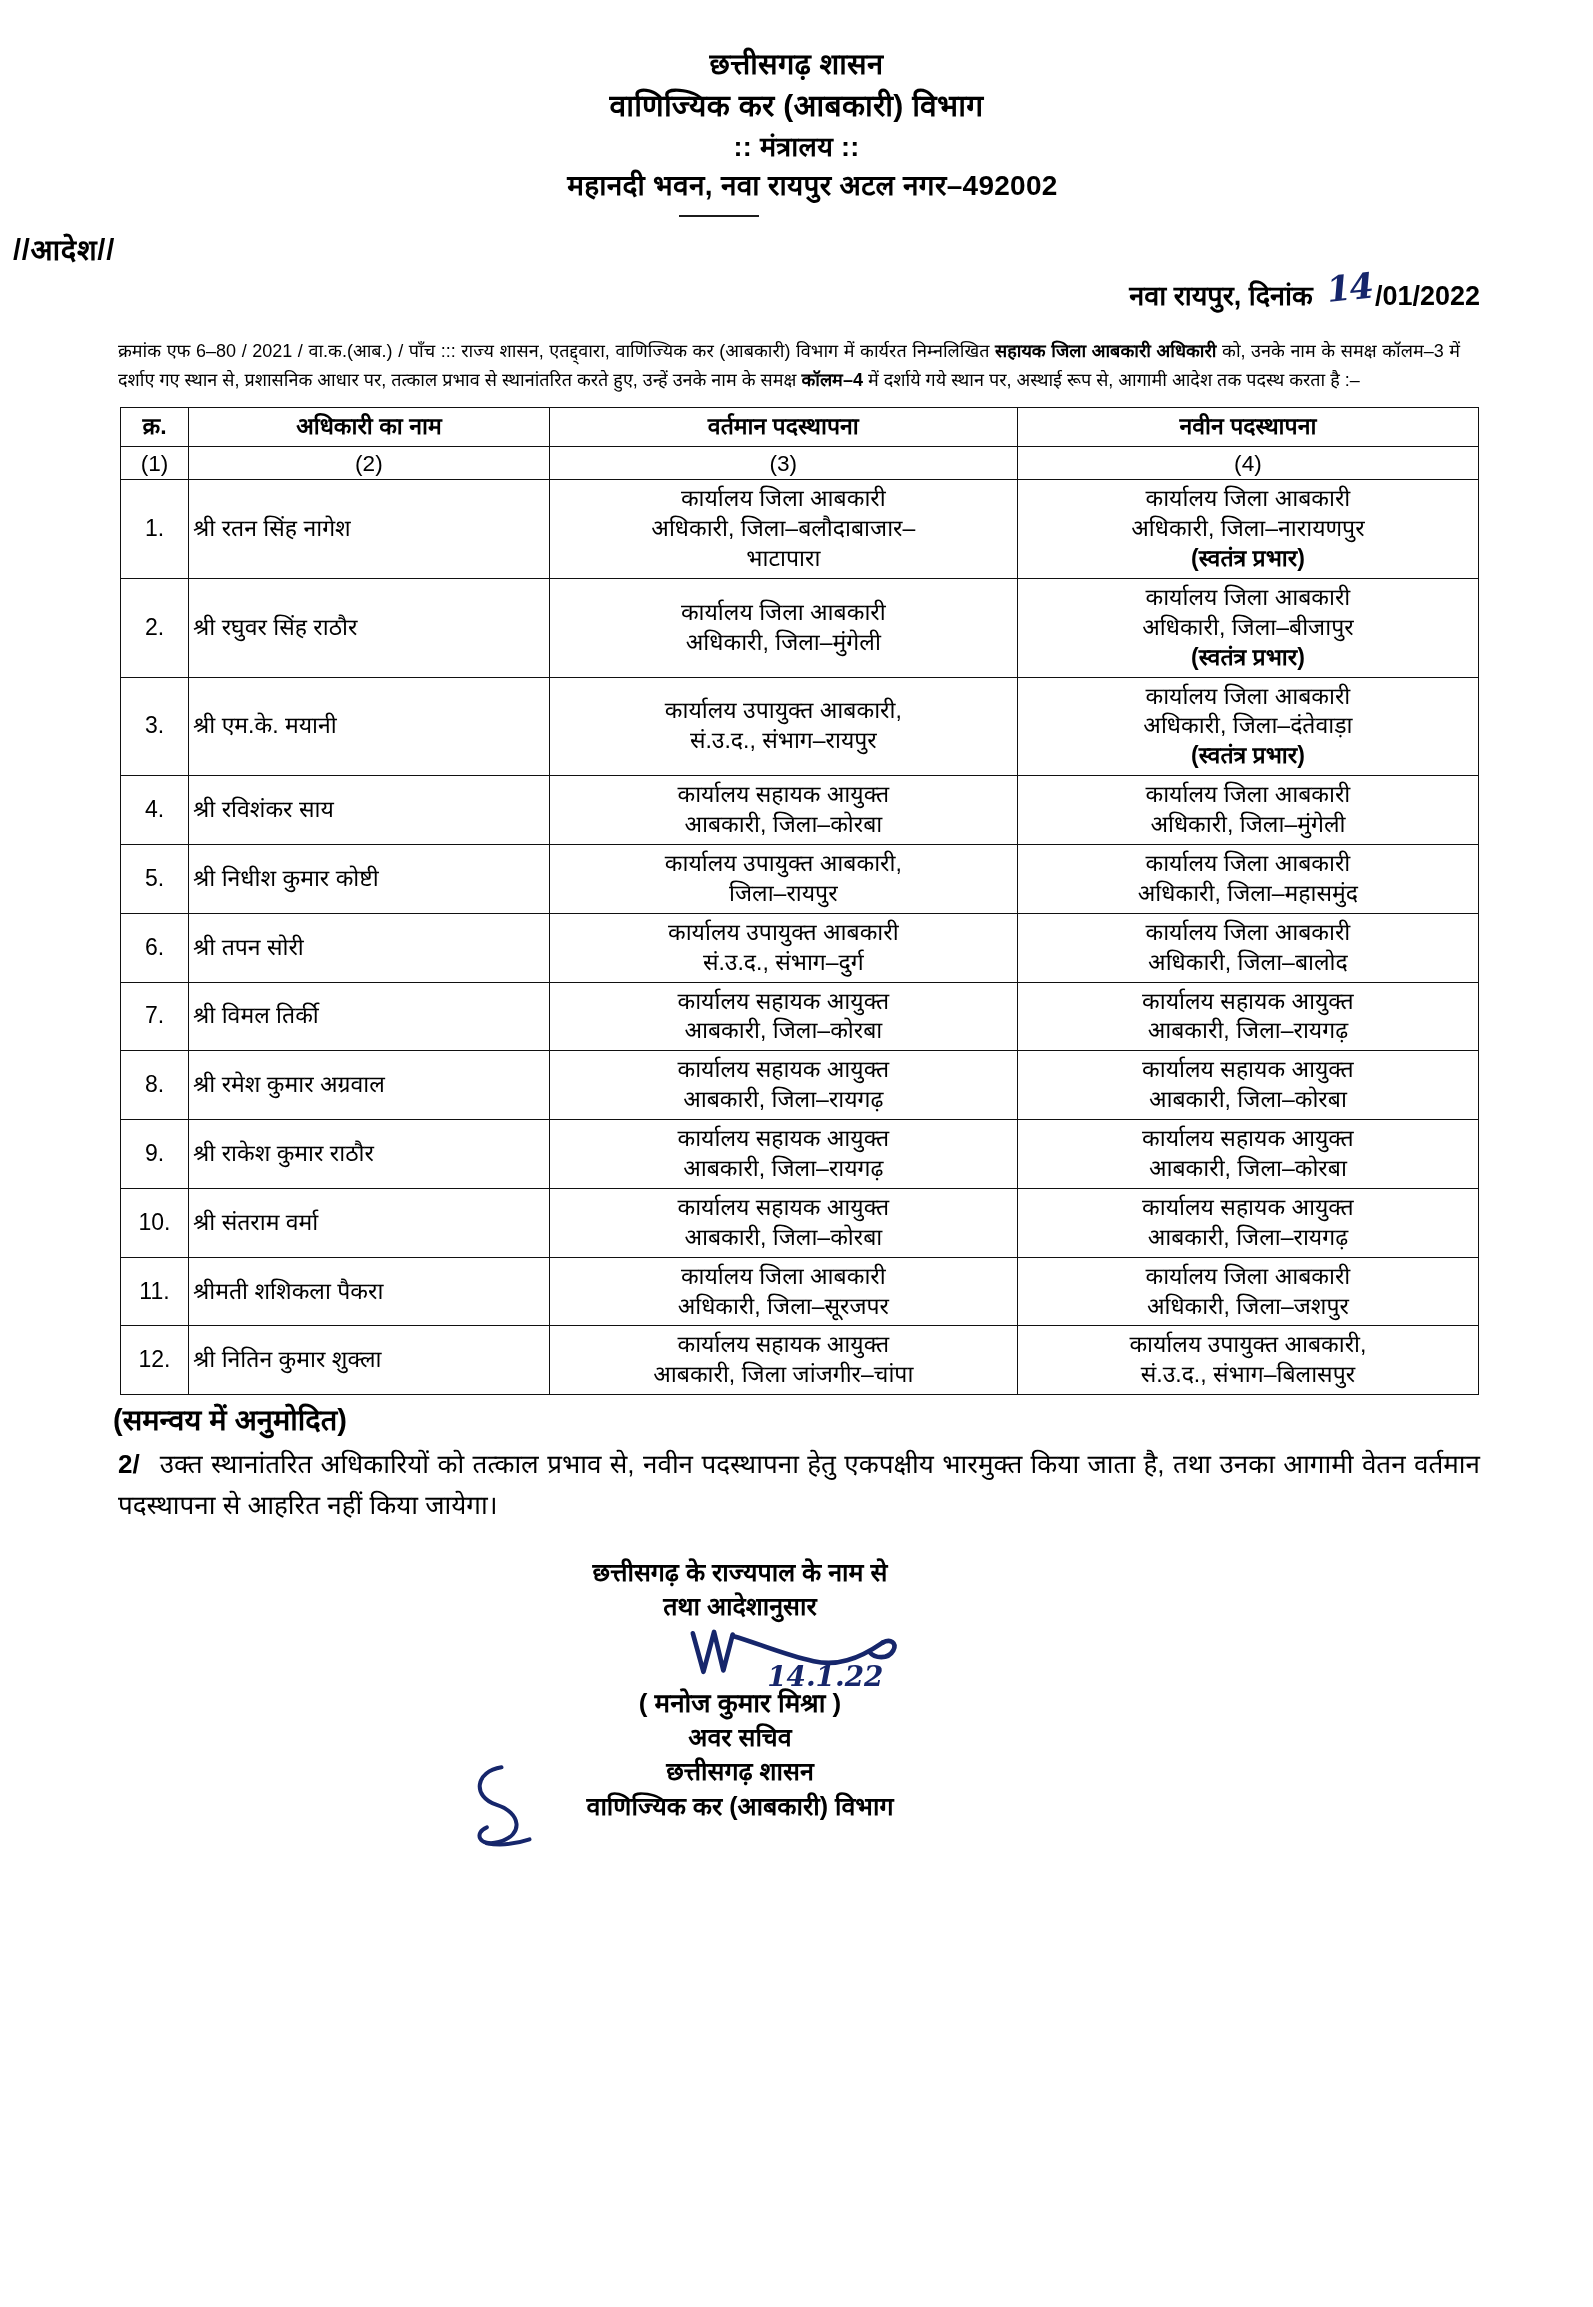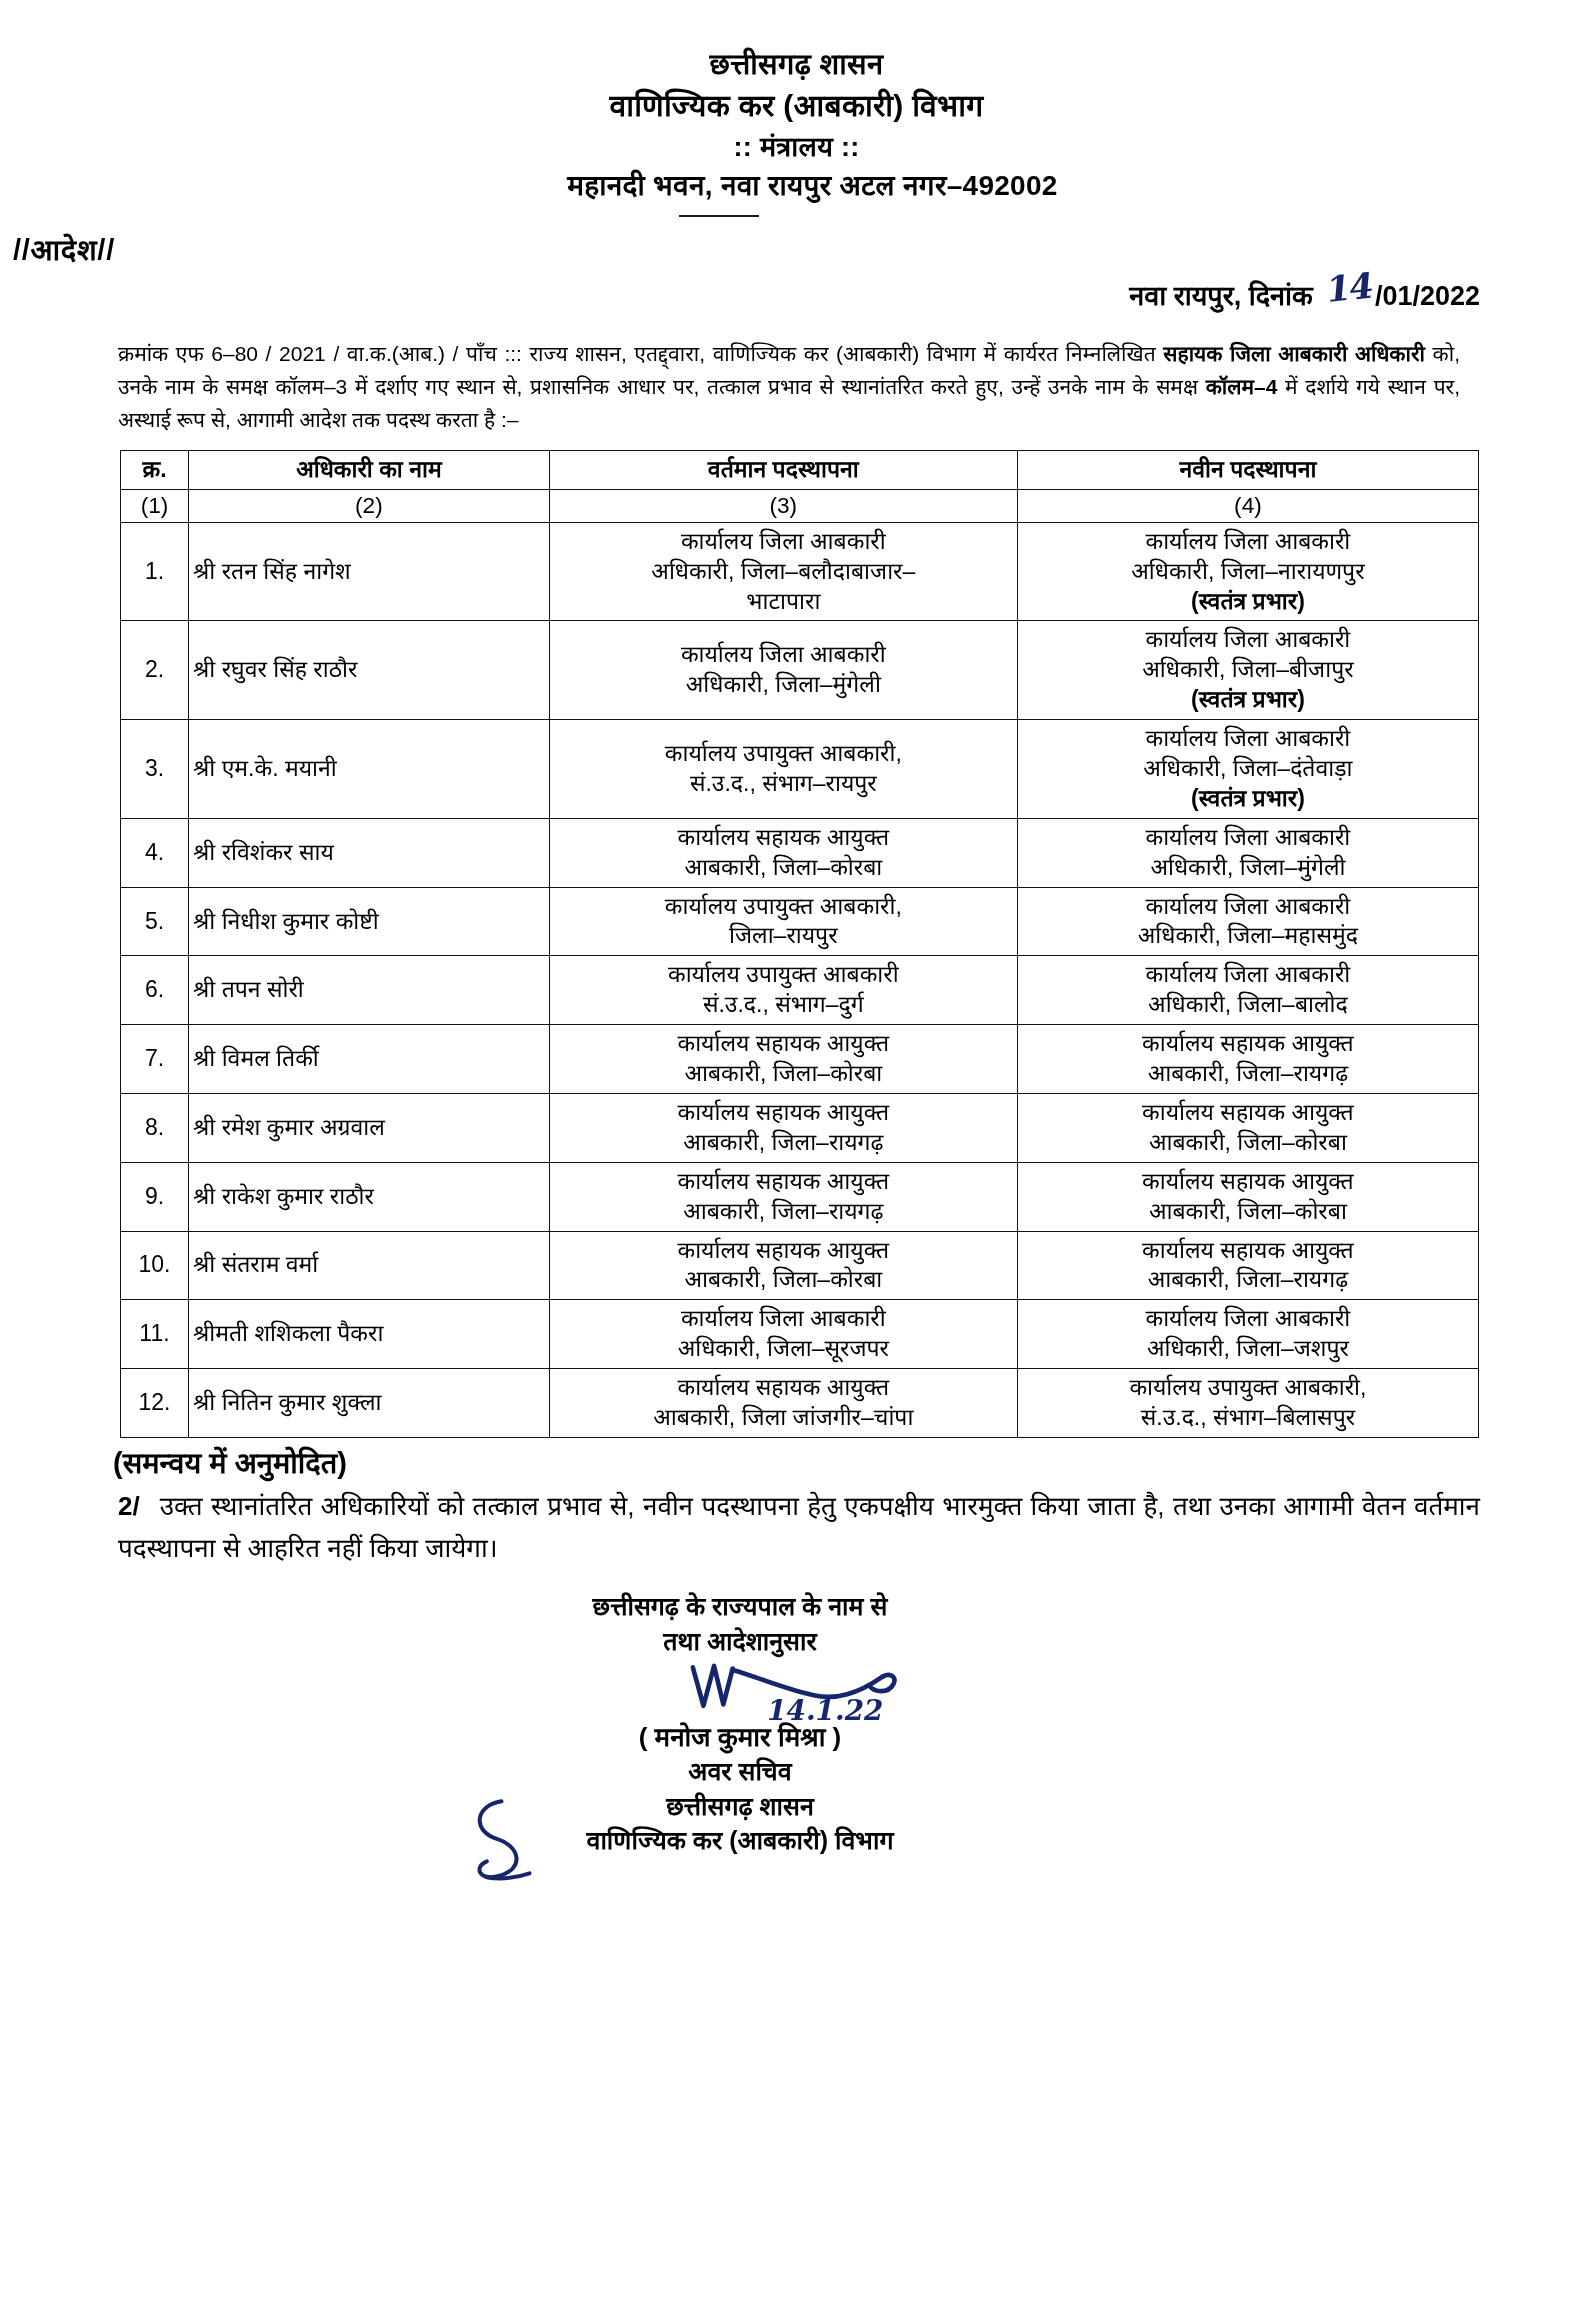--- a/index.html
+++ b/index.html
@@ -68,21 +68,21 @@
     font-weight: 700;
     font-size: 35px;
     transform: rotate(-6deg) translateY(-5.3px);
     margin: 0 1.3px 0 14.7px;
     letter-spacing: -1.3px;
   }
 
   
   .body-para {
     margin: 24px 120px 0 105px;
-    font-size: 21px;
+    font-size: 18px;
     line-height: 1.58;
     text-align: justify;
     text-justify: inter-word;
   }
   .body-para .b { font-weight: 700; }
 
   
   .tbl-wrap {
     margin: 13.3px 101px 0 107px;
   }
@@ -142,21 +142,21 @@
     line-height: 1.6;
     text-align: justify;
   }
   .para2 .num {
     font-weight: 600;
     margin-right: 20px;
   }
 
   
   .sign-block {
-    margin-top: 20px;
+    margin-top: 28px;
     text-align: center;
     padding-right: 113px;
   }
   .sign-line {
     font-size: 25px;
     line-height: 1.38;
     font-weight: 600;
   }
   .sign-scribble {
     height: 64px;

